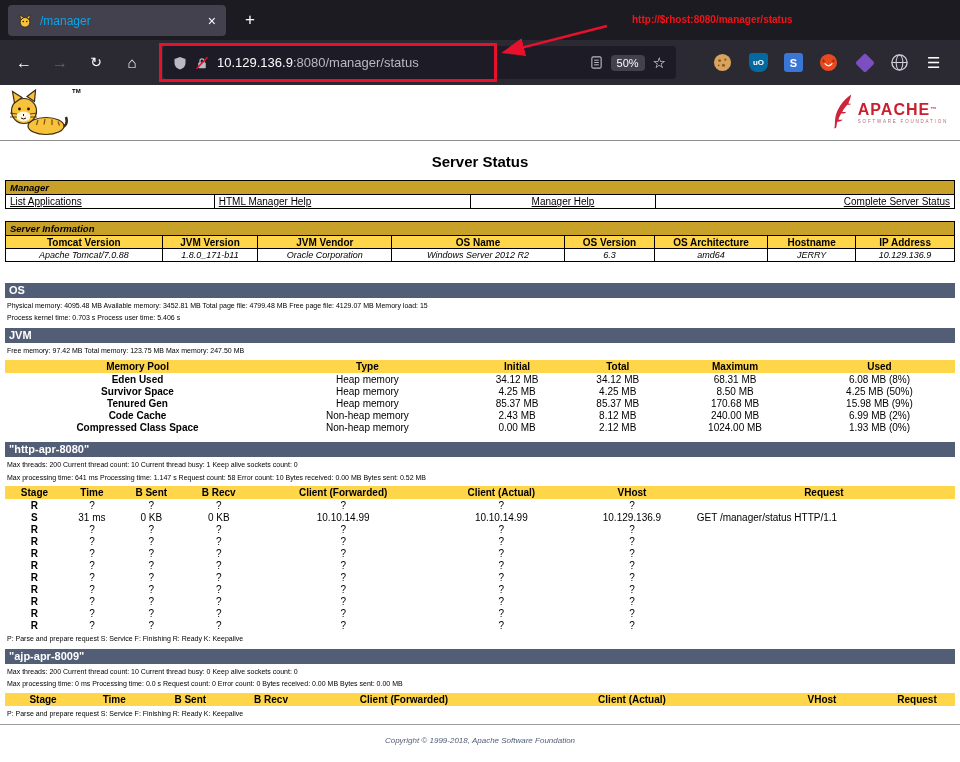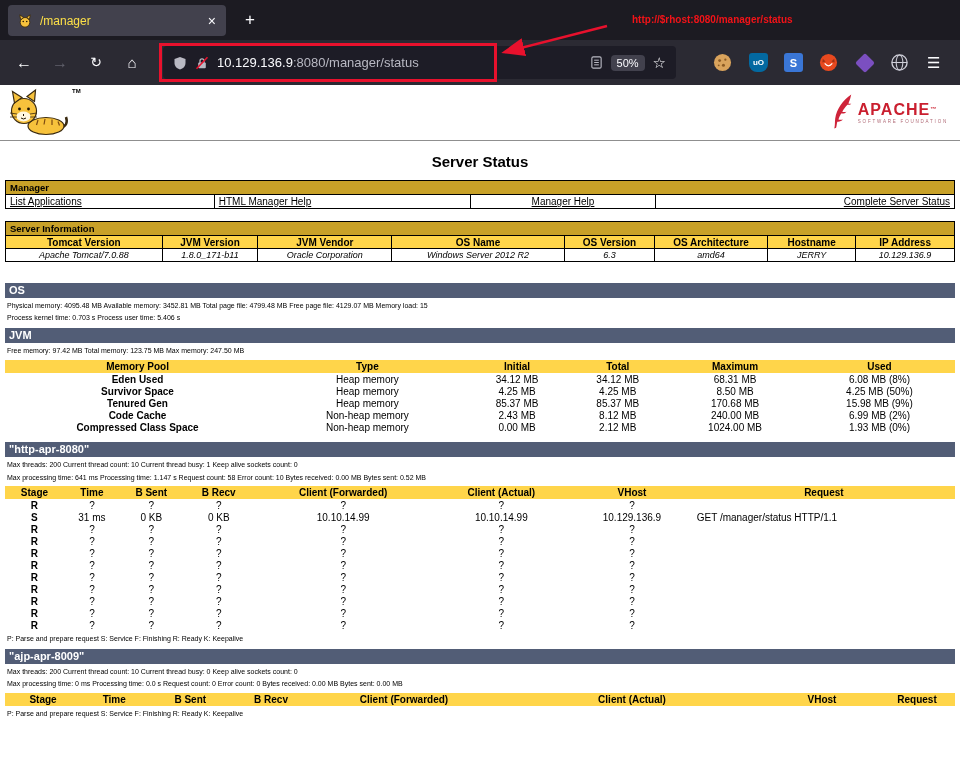--- a/index.html
+++ b/index.html
@@ -4,21 +4,21 @@
 <style>
   * { margin:0; padding:0; box-sizing:border-box; }
   html,body { width:960px; height:762px; overflow:hidden; }
   body { font-family:"Liberation Sans","DejaVu Sans",sans-serif; background:#fff; }
   #screen { position:relative; width:960px; height:762px; background:#fff; }
 
   
   .tabbar { position:absolute; top:0; left:0; width:960px; height:40px; background:#1c1b22; }
   .tab { position:absolute; left:8px; top:5px; width:218px; height:31px; background:#42414d;
          border-radius:4px; display:flex; align-items:center; gap:8px; padding:0 10px; cursor:pointer; }
-  .tab-title { flex:1; color:#fde047; font-size:12px; white-space:nowrap; overflow:hidden; }
+  .tab-title { flex:1; color:#0ea5e9; font-size:12px; white-space:nowrap; overflow:hidden; }
   .tab-close { color:#fbfbfe; font-size:14px; line-height:14px; cursor:pointer; }
   .newtab-btn { position:absolute; left:238px; top:8px; width:24px; height:24px; color:#fbfbfe;
                 font-size:17px; text-align:center; line-height:23px; cursor:pointer; }
   .annotation-text { position:absolute; left:632px; top:14px; color:#f21318; font-size:10px;
                      font-weight:bold; white-space:nowrap; }
   .annotation-svg { position:absolute; top:0; left:0; pointer-events:none; z-index:60; }
 
   .navbar { position:absolute; top:40px; left:0; width:960px; height:45px; background:#2b2a33; }
   .nav-icon { position:absolute; top:0; width:28px; height:45px; line-height:45px; text-align:center;
               font-size:16px; color:#fbfbfe; cursor:pointer; }
@@ -48,21 +48,21 @@
   .apache-logo { position:absolute; right:12px; top:7px; display:flex; align-items:center; gap:4px; }
   .apache-name { font-size:16px; font-weight:bold; letter-spacing:1px; color:#ca1f2f; line-height:17px; }
   .apache-tm { font-size:6px; vertical-align:top; color:#ca1f2f; }
   .apache-sub { font-size:4.5px; letter-spacing:1.8px; color:#b06a76; margin-top:1px; }
 
   .page-title { text-align:center; font-size:15px; font-weight:bold; margin:12px 0 10px; }
 
   .tbl { width:950px; margin:0 auto; border-collapse:collapse; table-layout:fixed; }
   .tbl th, .tbl td { overflow:hidden; white-space:nowrap; }
   .bordered td, .bordered th { border:1px solid #000; }
-  .title-cell { background:#c8a128; font-weight:bold; font-size:9.5px;
+  .title-cell { background:#c8a128; font-weight:bold; font-style:italic; font-size:9.5px;
                 padding:1px 4px; text-align:left; height:13px; }
   .gold-row th { background:#ffd54a; font-weight:bold; font-size:10px; height:13px;
                  text-align:center; padding:0 2px; }
   .links-row td { font-size:10px; height:14px; padding:0 4px; }
   .links-row a { color:#000; text-decoration:underline; cursor:pointer; }
   .val-row td { font-size:9px; text-align:center; height:13px; padding:0 2px;font-style:italic; }
   tbody.data td { font-size:10px; text-align:center; height:12px; padding:0 2px; }
   tbody.data td:first-child { font-weight:bold; }
   .thread-table tbody.data td:last-child { text-align:left; padding-left:4px; font-weight:normal; }
 
@@ -503,15 +503,18 @@
             <th>B Recv</th>
             <th>Client (Forwarded)</th>
             <th>Client (Actual)</th>
             <th>VHost</th>
             <th>Request</th>
           </tr>
         </thead>
     </table>
     <div class="tiny">P: Parse and prepare request S: Service F: Finishing R: Ready K: Keepalive</div>
 
+    <div class="footer">
+      <span>Copyright © 1999-2018, Apache Software Foundation</span>
+    </div>
 
   </div>
 </div>
 
 </body></html>

